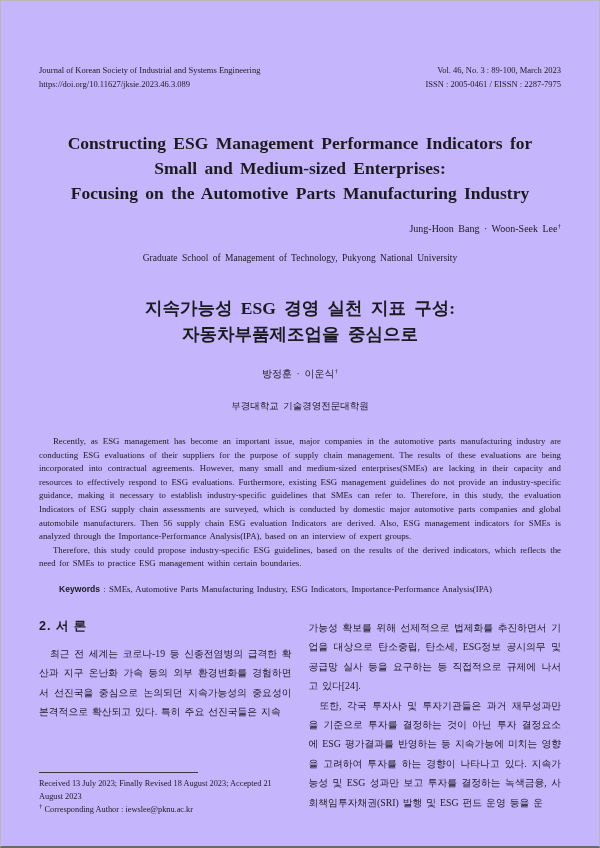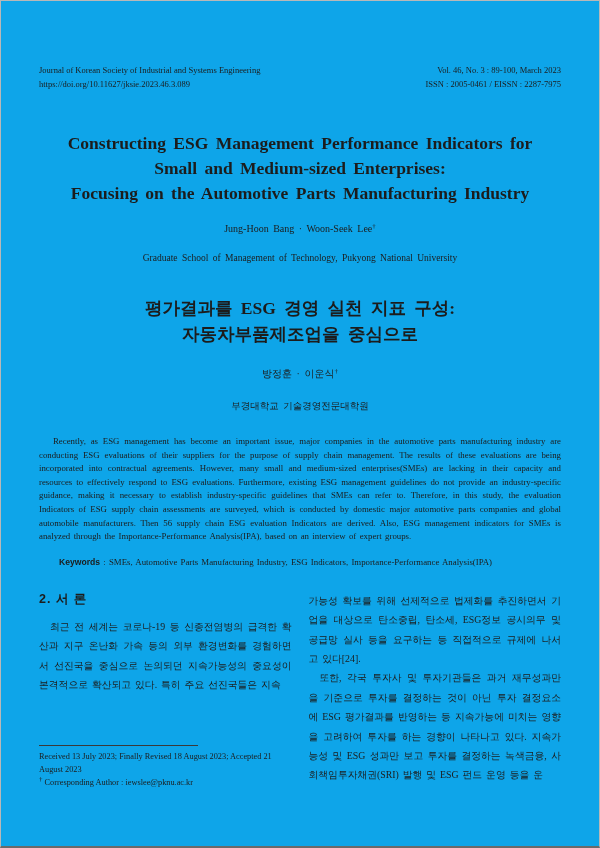--- a/index.html
+++ b/index.html
@@ -1,33 +1,33 @@
 <!DOCTYPE html>
 <html><head>
 <meta charset="utf-8">
 <style>
   * { margin: 0; padding: 0; box-sizing: border-box; }
   html, body { background: #e9e9e9; }
   body { width: 600px; font-family: "Liberation Serif", "DejaVu Serif", serif; color: #1c1c1c; }
 
   .page {
-    width: 600px; height: 848px; background: #0ea5e9; position: relative;
+    width: 600px; height: 848px; background: #c4b5fd; position: relative;
     border: 1px solid #b8b8b8; border-bottom: 2px solid #6a6a6a;
     padding: 62px 38px 0 38px; overflow: hidden;
   }
 
   
   .page-header { display: flex; justify-content: space-between; font-size: 8.5px; line-height: 14px; }
   .header-right { text-align: right; }
 
   
   .title-en { margin-top: 40px; text-align: center; font-size: 17.5px; line-height: 25px; font-weight: bold; word-spacing: 3px; }
   .title-en span { display: block; }
 
-  .authors-en { margin-top: 17px; text-align: center; font-size: 10px; word-spacing: 2px; font-family: Liberation Serif, serif; }
+  .authors-en { margin-top: 17px; text-align: right; font-size: 10px; word-spacing: 2px; font-family: Liberation Serif, serif; }
   .affil-en   { margin-top: 19px; text-align: center; font-size: 9.5px; word-spacing: 2px; }
 
   
   .title-ko { margin-top: 32px; text-align: center; font-size: 17.5px; line-height: 26px; font-weight: bold; word-spacing: 4px; }
   .title-ko span { display: block; }
   .authors-ko { margin-top: 20px; text-align: center; font-size: 10px; word-spacing: 2px; }
   .affil-ko   { margin-top: 19px; text-align: center; font-size: 9.5px; word-spacing: 2px; }
 
   sup.marker { font-size: 7px; vertical-align: super; line-height: 0; }
 
@@ -74,32 +74,33 @@
     <span>Focusing on the Automotive Parts Manufacturing Industry</span>
   </h1>
 
   <div class="authors-en">
     <span>Jung-Hoon Bang · Woon-Seek Lee</span><sup class="marker">†</sup>
   </div>
 
   <div class="affil-en">Graduate School of Management of Technology, Pukyong National University</div>
 
   <h2 class="title-ko">
-    <span>평가결과를 ESG 경영 실천 지표 구성:</span>
+    <span>지속가능성 ESG 경영 실천 지표 구성:</span>
     <span>자동차부품제조업을 중심으로</span>
   </h2>
 
   <div class="authors-ko">
     <span>방정훈 · 이운식</span><sup class="marker">†</sup>
   </div>
 
   <div class="affil-ko">부경대학교 기술경영전문대학원</div>
 
   <section class="abstract">
     <p>Recently, as ESG management has become an important issue, major companies in the automotive parts manufacturing industry are conducting ESG evaluations of their suppliers for the purpose of supply chain management. The results of these evaluations are being incorporated into contractual agreements. However, many small and medium-sized enterprises(SMEs) are lacking in their capacity and resources to effectively respond to ESG evaluations. Furthermore, existing ESG management guidelines do not provide an industry-specific guidance, making it necessary to establish industry-specific guidelines that SMEs can refer to. Therefore, in this study, the evaluation Indicators of ESG supply chain assessments are surveyed, which is conducted by domestic major automotive parts companies and global automobile manufacturers. Then 56 supply chain ESG evaluation Indicators are derived. Also, ESG management indicators for SMEs is analyzed through the Importance-Performance Analysis(IPA), based on an interview of expert groups.</p>
+    <p>Therefore, this study could propose industry-specific ESG guidelines, based on the results of the derived indicators, which reflects the need for SMEs to practice ESG management within certain boundaries.</p>
   </section>
 
   <div class="keywords">
     <span class="kw-label">Keywords</span><span> : </span><span>SMEs, Automotive Parts Manufacturing Industry, ESG Indicators, Importance-Performance Analysis(IPA)</span>
   </div>
 
   <div class="columns">
 
     <div class="col col-left">
       <h3 class="section-heading">2. 서 론</h3>

